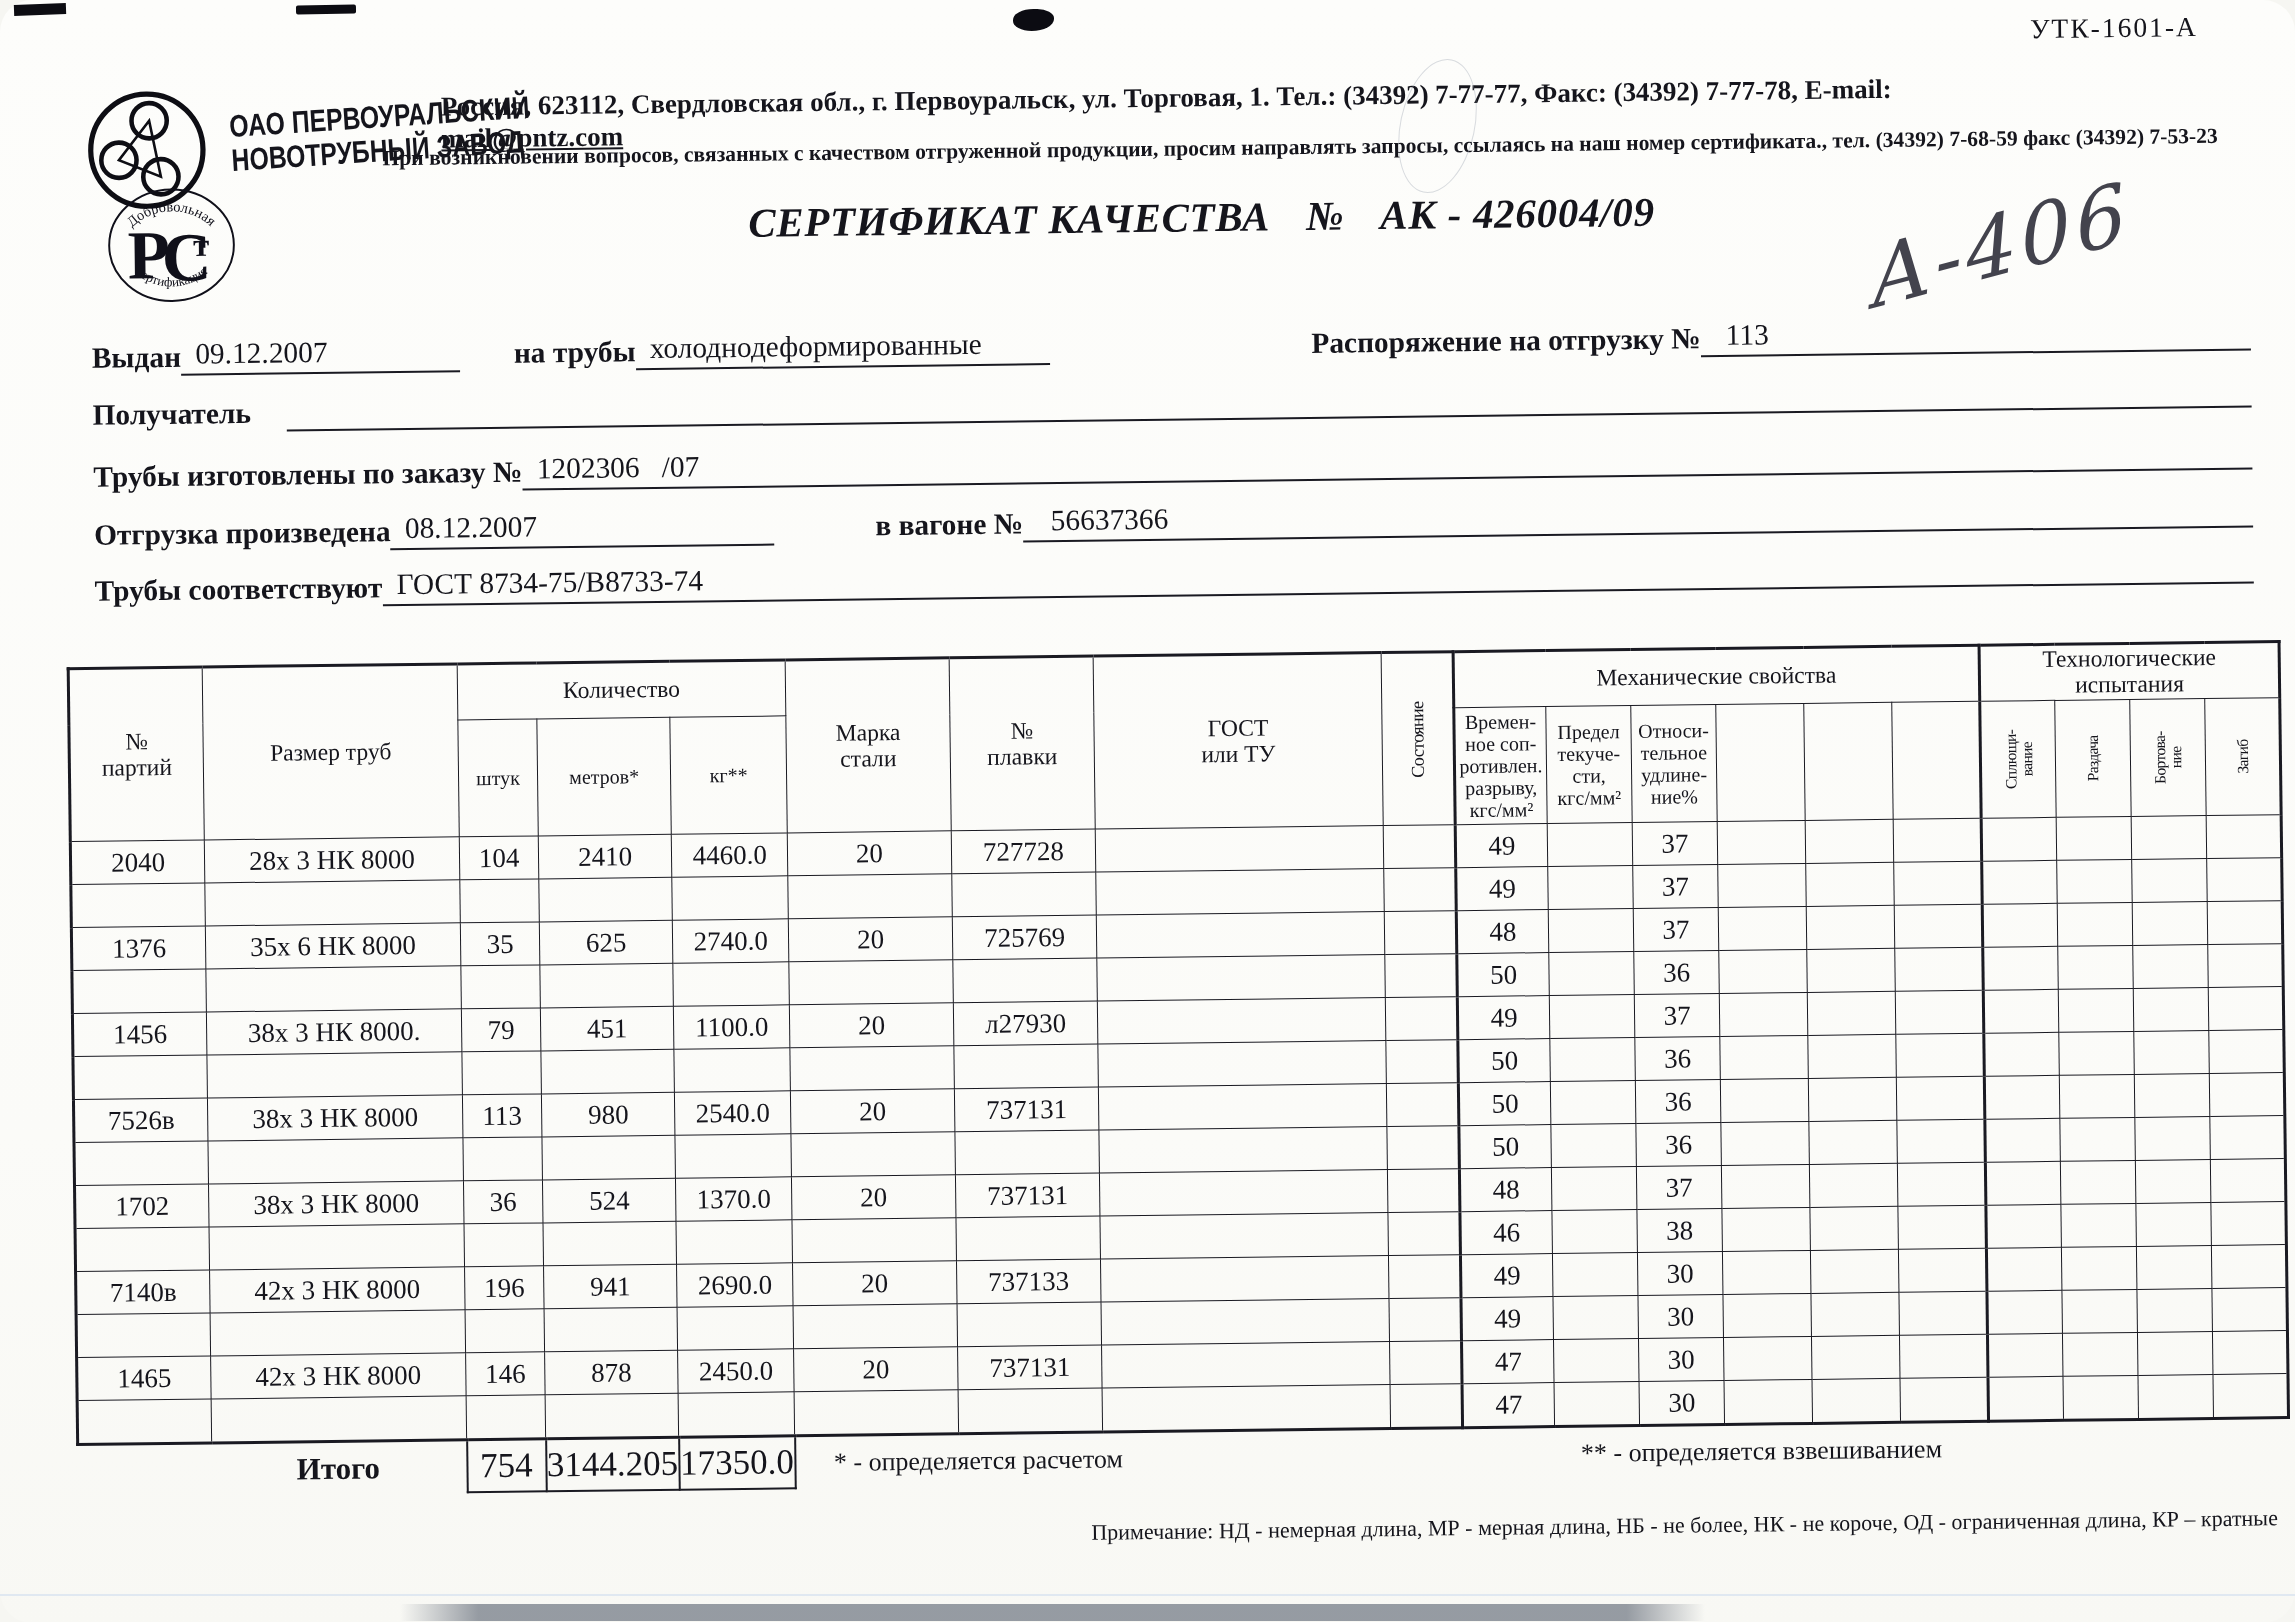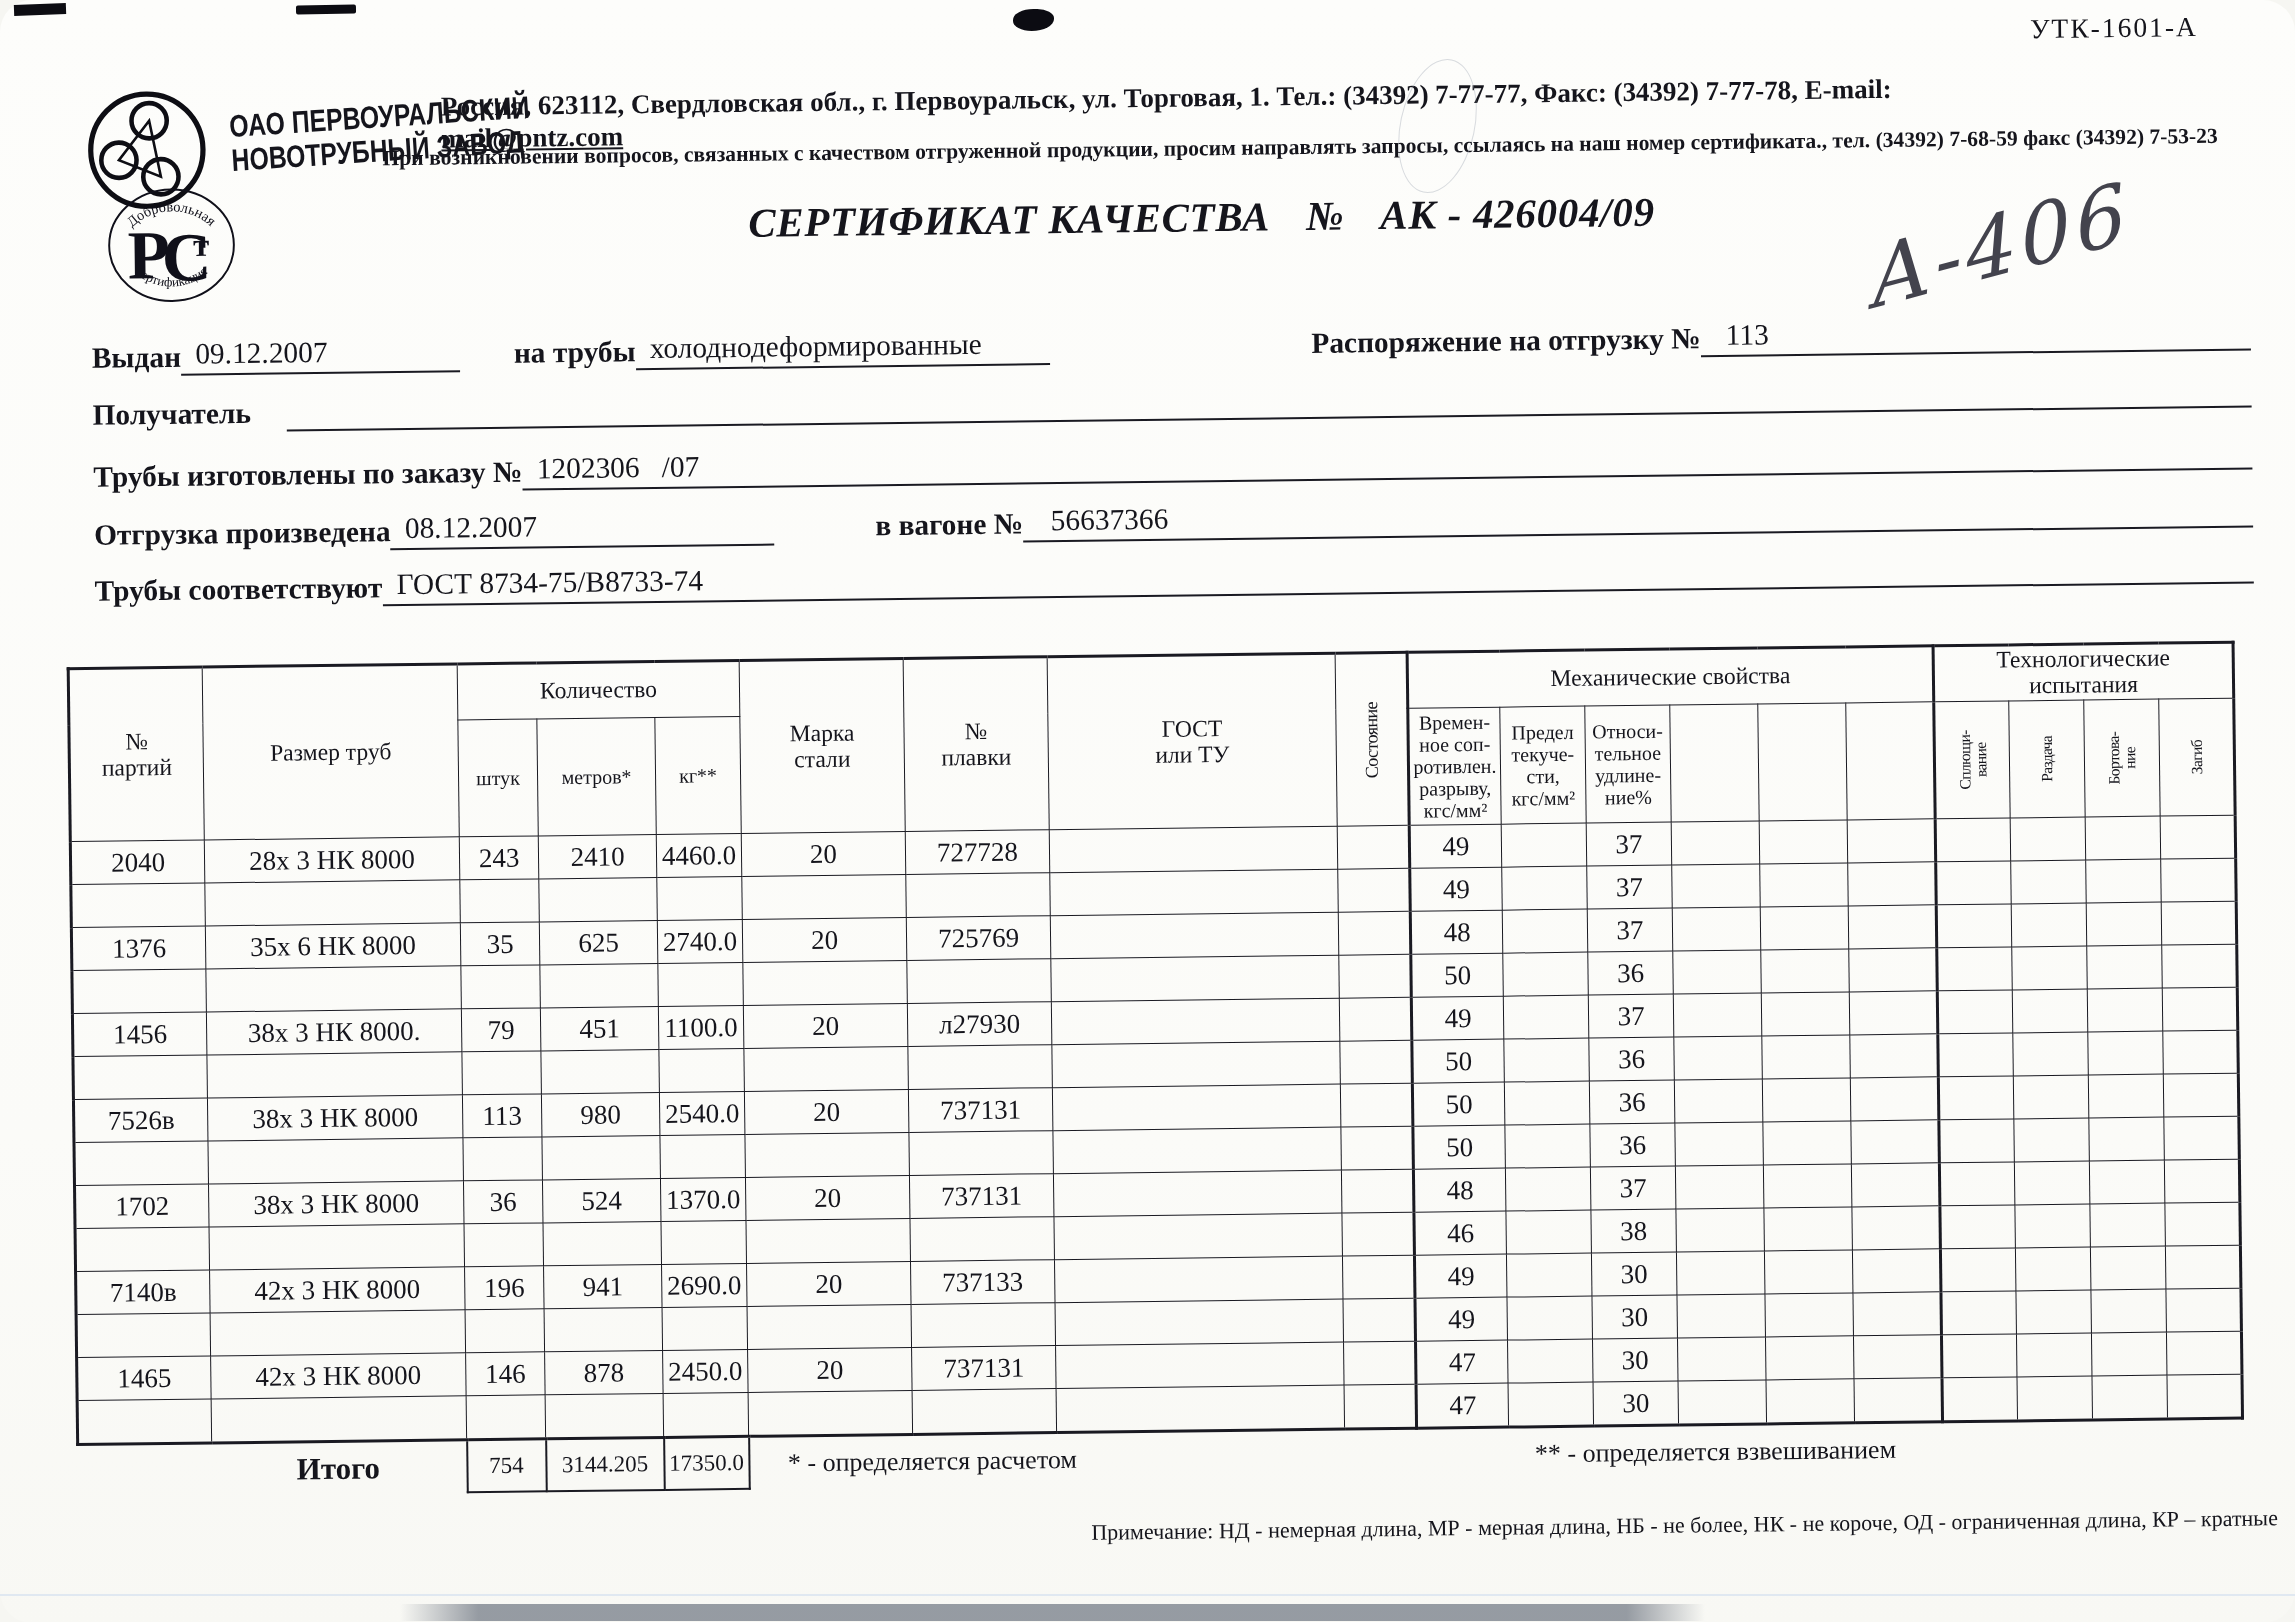--- a/index.html
+++ b/index.html
@@ -46,21 +46,21 @@
   .cert thead tr:first-child th{border-top:3.3px solid #1a1a22;}
   .edgeL{border-left:3.3px solid #1a1a22 !important;}
   .edgeR{border-right:3.3px solid #1a1a22 !important;}
   .thickR{border-right:3.3px solid #1a1a22 !important;}
   .cert tbody tr:last-child td{border-bottom:3.3px solid #1a1a22;}
   .vert{position:relative;}
   .vert .vt{position:absolute;top:50%;left:50%;transform:translate(-50%,-50%) rotate(-90deg);
     white-space:pre-line;line-height:1.0;letter-spacing:-0.7px;}
   .vt-state{font-size:18.3px;}
   .vt-tech{font-size:15.7px;}
-  .cert tr.totals td{border:none;height:50px;font-size:23px;}
+  .cert tr.totals td{border:none;height:50px;font-size:35px;}
   .cert tr.totals td.boxed{border:2.9px solid #1a1a22;}
   .cert tr.totals td.tlabel{text-align:right;padding-right:86px;font-weight:bold;font-size:31px;}
   .cert tr.totals td.fn{text-align:left;padding-left:38px;font-size:26px;white-space:nowrap;overflow:visible;}
 
   .note-line{position:absolute;left:1083px;top:1519px;width:1197px;font-size:22px;white-space:nowrap;}
 
   
   .art{position:absolute;background:#0c0c12;}
   .art1{left:14.4px;top:3.9px;width:52px;height:10.5px;transform:rotate(-2deg);}
   .art2{left:296px;top:5.2px;width:60px;height:8.5px;transform:rotate(-1deg);border-radius:2px;}
@@ -228,21 +228,21 @@
         <th class="vert"><span class="vt vt-tech">Раздача</span></th>
         <th class="vert"><span class="vt vt-tech">Бортова-
 ние</span></th>
         <th class="vert edgeR"><span class="vt vt-tech">Загиб</span></th>
       </tr>
     </thead>
     <tbody>
           <tr>
             <td class="edgeL">2040</td>
             <td>28х 3 НК 8000</td>
-            <td>243</td>
+            <td>104</td>
             <td>2410</td>
             <td>4460.0</td>
             <td>20</td>
             <td>727728</td>
             <td></td>
             <td class="thickR"></td>
             <td>49</td>
             <td></td>
             <td>37</td>
             <td></td>

